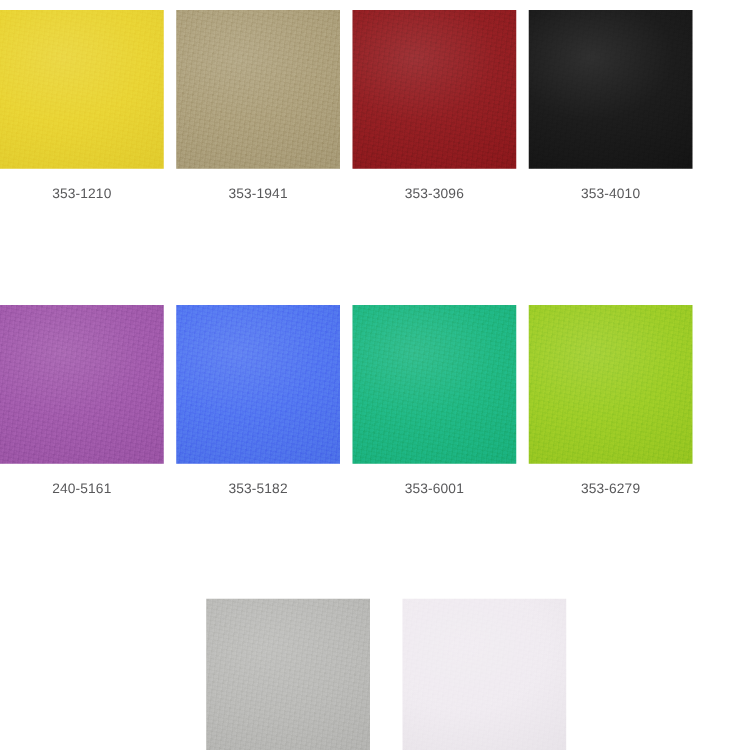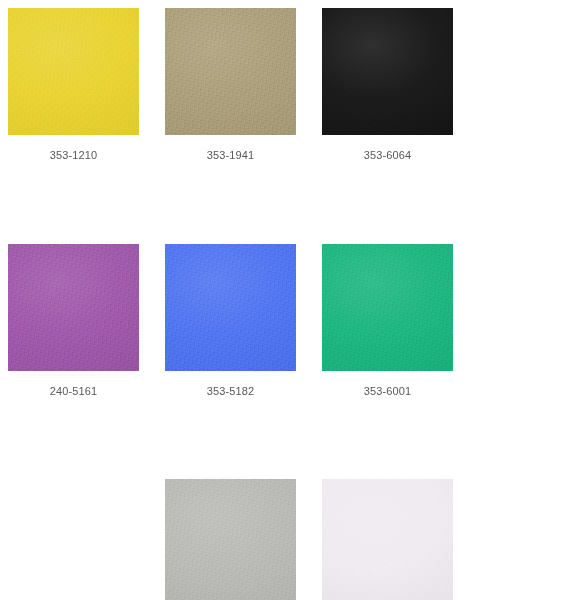--- a/index.html
+++ b/index.html
@@ -125,25 +125,32 @@
         <div class="swatch-label">353-1210</div>
       </div>
       <div class="swatch-cell">
         <div class="swatch-chip" style="background-color: rgb(168, 154, 116);">
           <div class="grain"></div>
           <div class="sheen"></div>
         </div>
         <div class="swatch-label">353-1941</div>
       </div>
       <div class="swatch-cell">
+        <div class="swatch-chip" style="background-color: rgb(138, 21, 25);">
+          <div class="grain"></div>
+          <div class="sheen"></div>
+        </div>
+        <div class="swatch-label">353-3096</div>
+      </div>
+      <div class="swatch-cell">
         <div class="swatch-chip" style="background-color: rgb(18, 18, 18);">
           <div class="grain"></div>
           <div class="sheen"></div>
         </div>
-        <div class="swatch-label">353-6064</div>
+        <div class="swatch-label">353-4010</div>
       </div>
     </div>
   <div class="swatch-row row-2">
       <div class="swatch-cell">
         <div class="swatch-chip" style="background-color: rgb(155, 82, 166);">
           <div class="grain"></div>
           <div class="sheen"></div>
         </div>
         <div class="swatch-label">240-5161</div>
       </div>
@@ -154,20 +161,27 @@
         </div>
         <div class="swatch-label">353-5182</div>
       </div>
       <div class="swatch-cell">
         <div class="swatch-chip" style="background-color: rgb(23, 178, 122);">
           <div class="grain"></div>
           <div class="sheen"></div>
         </div>
         <div class="swatch-label">353-6001</div>
       </div>
+      <div class="swatch-cell">
+        <div class="swatch-chip" style="background-color: rgb(150, 201, 30);">
+          <div class="grain"></div>
+          <div class="sheen"></div>
+        </div>
+        <div class="swatch-label">353-6279</div>
+      </div>
     </div>
   <div class="swatch-row row-3 offset">
       <div class="swatch-cell">
         <div class="swatch-chip" style="background-color: rgb(182, 182, 179);">
           <div class="grain"></div>
           <div class="sheen"></div>
         </div>
       </div>
       <div class="swatch-cell">
         <div class="swatch-chip" style="background-color: rgb(239, 234, 240);">

